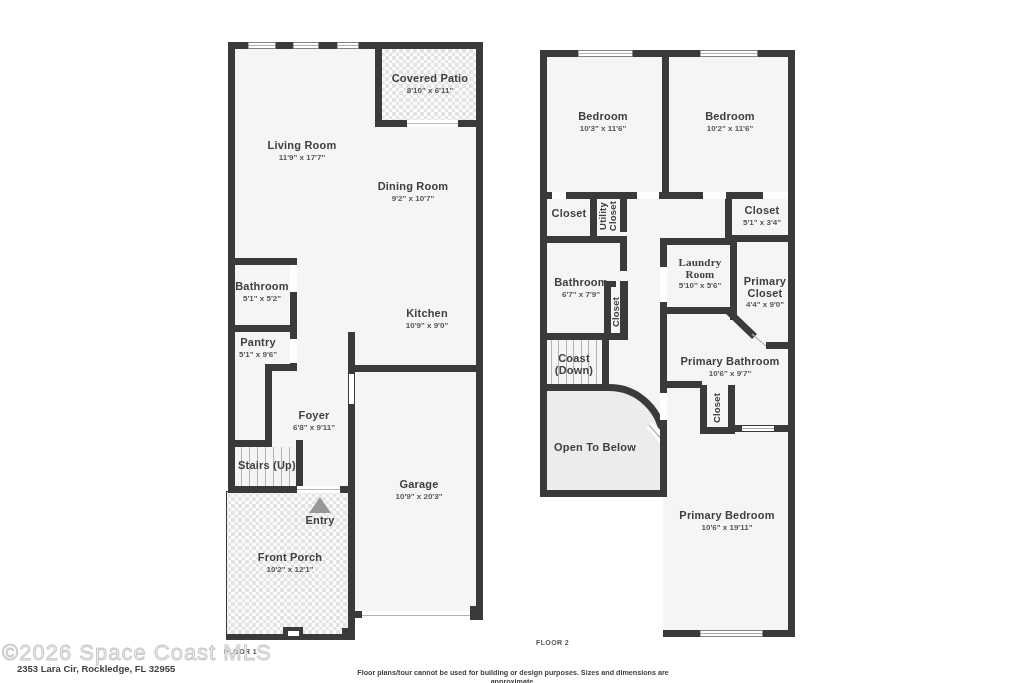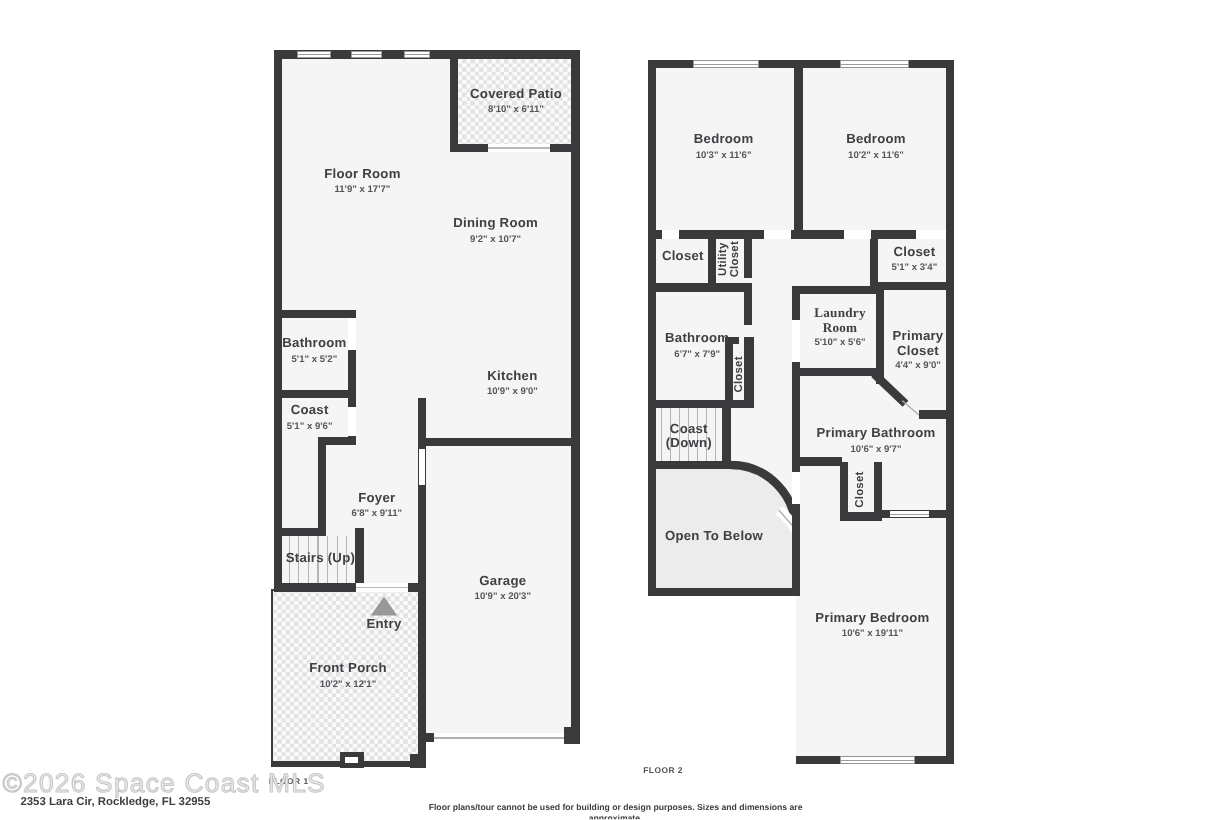--- a/index.html
+++ b/index.html
@@ -206,37 +206,37 @@
     </g>
   </svg>
 
   <div class="tri"></div>
 
   <div class="lbl" style="left:430px;top:84px">
     <span class="rname">Covered Patio</span>
     <span class="rdims">8'10" x 6'11"</span>
   </div>
   <div class="lbl" style="left:302px;top:151px">
-    <span class="rname">Floor Room</span>
+    <span class="rname">Living Room</span>
     <span class="rdims">11'9" x 17'7"</span>
   </div>
   <div class="lbl" style="left:413px;top:192px">
     <span class="rname">Dining Room</span>
     <span class="rdims">9'2" x 10'7"</span>
   </div>
   <div class="lbl" style="left:262px;top:292px">
     <span class="rname">Bathroom</span>
     <span class="rdims">5'1" x 5'2"</span>
   </div>
   <div class="lbl" style="left:427px;top:319px">
     <span class="rname">Kitchen</span>
     <span class="rdims">10'9" x 9'0"</span>
   </div>
   <div class="lbl" style="left:258px;top:348px">
-    <span class="rname">Coast</span>
+    <span class="rname">Pantry</span>
     <span class="rdims">5'1" x 9'6"</span>
   </div>
   <div class="lbl" style="left:314px;top:421px">
     <span class="rname">Foyer</span>
     <span class="rdims">6'8" x 9'11"</span>
   </div>
   <div class="lbl" style="left:267px;top:466px">
     <span class="rname">Stairs (Up)</span>
   </div>
   <div class="lbl" style="left:419px;top:490px">

